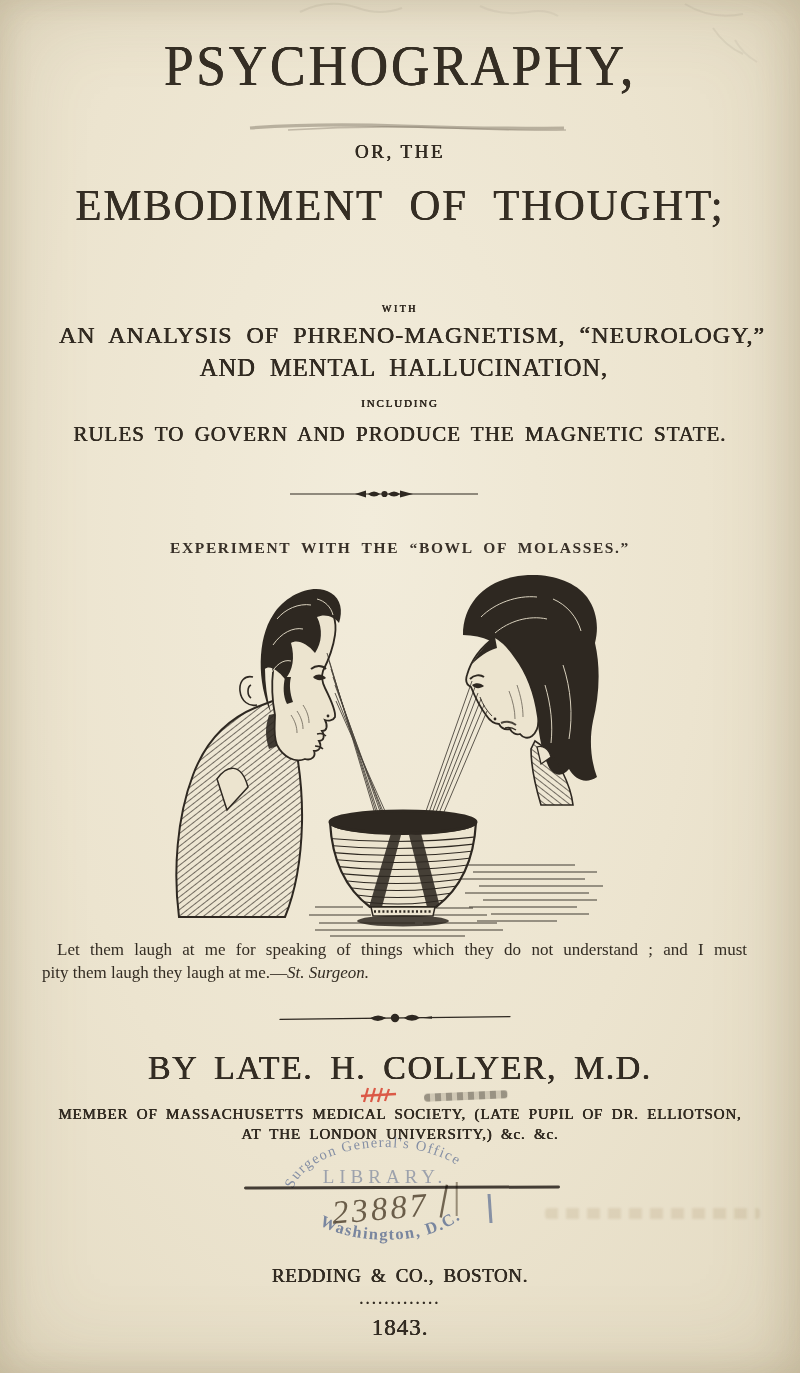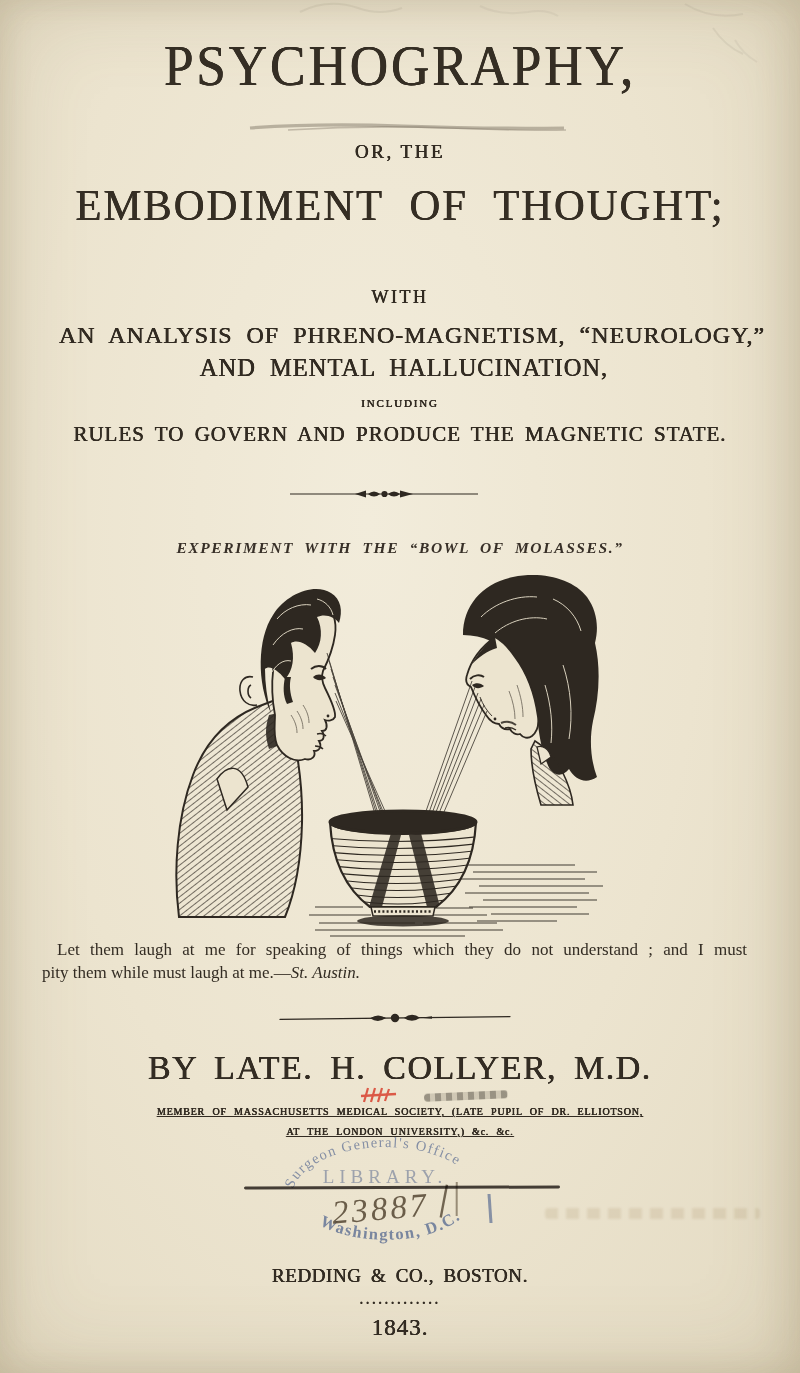--- a/index.html
+++ b/index.html
@@ -9,30 +9,30 @@
     box-shadow: inset 0 0 90px rgba(120,100,60,.20), inset -14px 0 34px rgba(120,100,60,.10), inset 10px 0 26px rgba(120,100,60,.08);
     font-family:"Liberation Serif","DejaVu Serif",serif;
     color:#322b22;
   }
   .abs{position:absolute;}
   .center{position:absolute;left:0;right:0;text-align:center;line-height:1;}
   .thick{text-shadow:0.25px 0 currentColor,-0.25px 0 currentColor;}
   .title{top:38px;font-size:56px;letter-spacing:3px;transform:scaleX(.95);color:#352e24;}
   .orthe{top:142px;font-size:19px;letter-spacing:2.5px;text-align:center;}
   .subtitle{top:184px;font-size:44px;letter-spacing:2px;word-spacing:14px;transform:scaleX(.97);color:#352e24;}
-  .with{top:288px;font-size:18px;letter-spacing:2.5px;}
+  .with{top:304px;font-size:10px;letter-spacing:2.5px;}
   .a1{top:323px;font-size:24px;letter-spacing:1px;word-spacing:7px;padding-left:24px;}
   .a2{top:356px;font-size:24.5px;letter-spacing:1px;word-spacing:7px;padding-left:8px;}
   .including{top:398px;font-size:11px;letter-spacing:1.8px;}
   .rules{top:424px;font-size:21px;letter-spacing:1px;word-spacing:4px;}
-  .caption{top:540px;font-size:15.5px;letter-spacing:1.6px;word-spacing:5px;font-weight:bold;color:#383028;font-style:italic;}
+  .caption{top:540px;font-size:15.5px;letter-spacing:1.6px;word-spacing:5px;font-weight:bold;color:#383028;}
   .quote1{top:940px;left:57px;width:690px;font-size:17px;text-align:justify;text-align-last:justify;color:#332c23;}
   .quote2{top:963px;left:42px;font-size:17px;color:#332c23;}
   .byline{top:1051px;font-size:34px;letter-spacing:1.5px;word-spacing:7px;color:#332c23;}
-  .cred{font-size:10px;letter-spacing:.8px;word-spacing:4px;text-decoration:underline;}
+  .cred{font-size:15px;letter-spacing:.8px;word-spacing:4px;}
   .cred1{top:1107px;} .cred2{top:1127px;}
   .imprint{font-size:19px;letter-spacing:.6px;word-spacing:4px;}
   .imp1{top:1244px;} .imp2{top:1266px;}
   .dots{top:1292px;font-size:15px;font-weight:bold;letter-spacing:2.5px;}
   .year{top:1316px;font-size:23px;letter-spacing:1px;}
   .rule{left:244px;top:1186px;width:316px;height:2.5px;background:#2c2620;opacity:.88;transform:rotate(-.2deg);border-radius:2px;}
   .smudge{left:424px;top:1092px;width:84px;height:8px;border-radius:4px;transform:rotate(-2.5deg);
     background:repeating-linear-gradient(90deg, rgba(85,79,68,.55) 0 6px, rgba(120,112,98,.25) 6px 11px);
     filter:blur(.4px);}
   .bleed{left:545px;top:1208px;width:215px;height:11px;border-radius:3px;opacity:.8;
@@ -191,21 +191,21 @@
       </g>
       <ellipse cx="238" cy="257" rx="73" ry="11" fill="#2e2821"></ellipse>
       <ellipse cx="238" cy="257" rx="73" ry="11" fill="none" stroke="#2e2821" stroke-width="3"></ellipse>
       <path d="M206,342 L270,342 L268,351 L208,351 Z" fill="#ece4cf" stroke="#2e2821" stroke-width="1.5"></path>
       <line x1="209" y1="346.5" x2="267" y2="346.5" stroke="#2e2821" stroke-width="2.4" stroke-dasharray="2 2.2"></line>
       <ellipse cx="238" cy="356" rx="46" ry="5.5" fill="#2e2821" opacity=".85"></ellipse>
     </g>
   </svg>
 
   <div class="abs quote1">Let them laugh at me for speaking of things which they do not understand ; and I must</div>
-  <div class="abs quote2"><span>pity them while must laugh at me.—</span><i>St. Austin.</i></div>
+  <div class="abs quote2"><span>pity them laugh they laugh at me.—</span><i>St. Surgeon.</i></div>
 
   <svg class="abs" style="left:278px;top:1009px;width:234px;height:16px;transform:rotate(-.7deg)" viewBox="0 0 234 16">
     <g fill="#2e2821" stroke="#2e2821">
       <line x1="2" y1="9" x2="232" y2="9" stroke-width="1.3" stroke-linecap="round"></line>
       <path d="M92,9 Q100,3.5 108,9 Q100,14.5 92,9 Z" stroke="none"></path>
       <circle cx="117" cy="9" r="4.2" stroke="none"></circle>
       <path d="M126,9 Q134,3 142,9 Q134,15 126,9 Z" stroke="none"></path>
       <path d="M142,9 L154,7.8 L154,10.2 Z" stroke="none"></path>
     </g>
   </svg>

